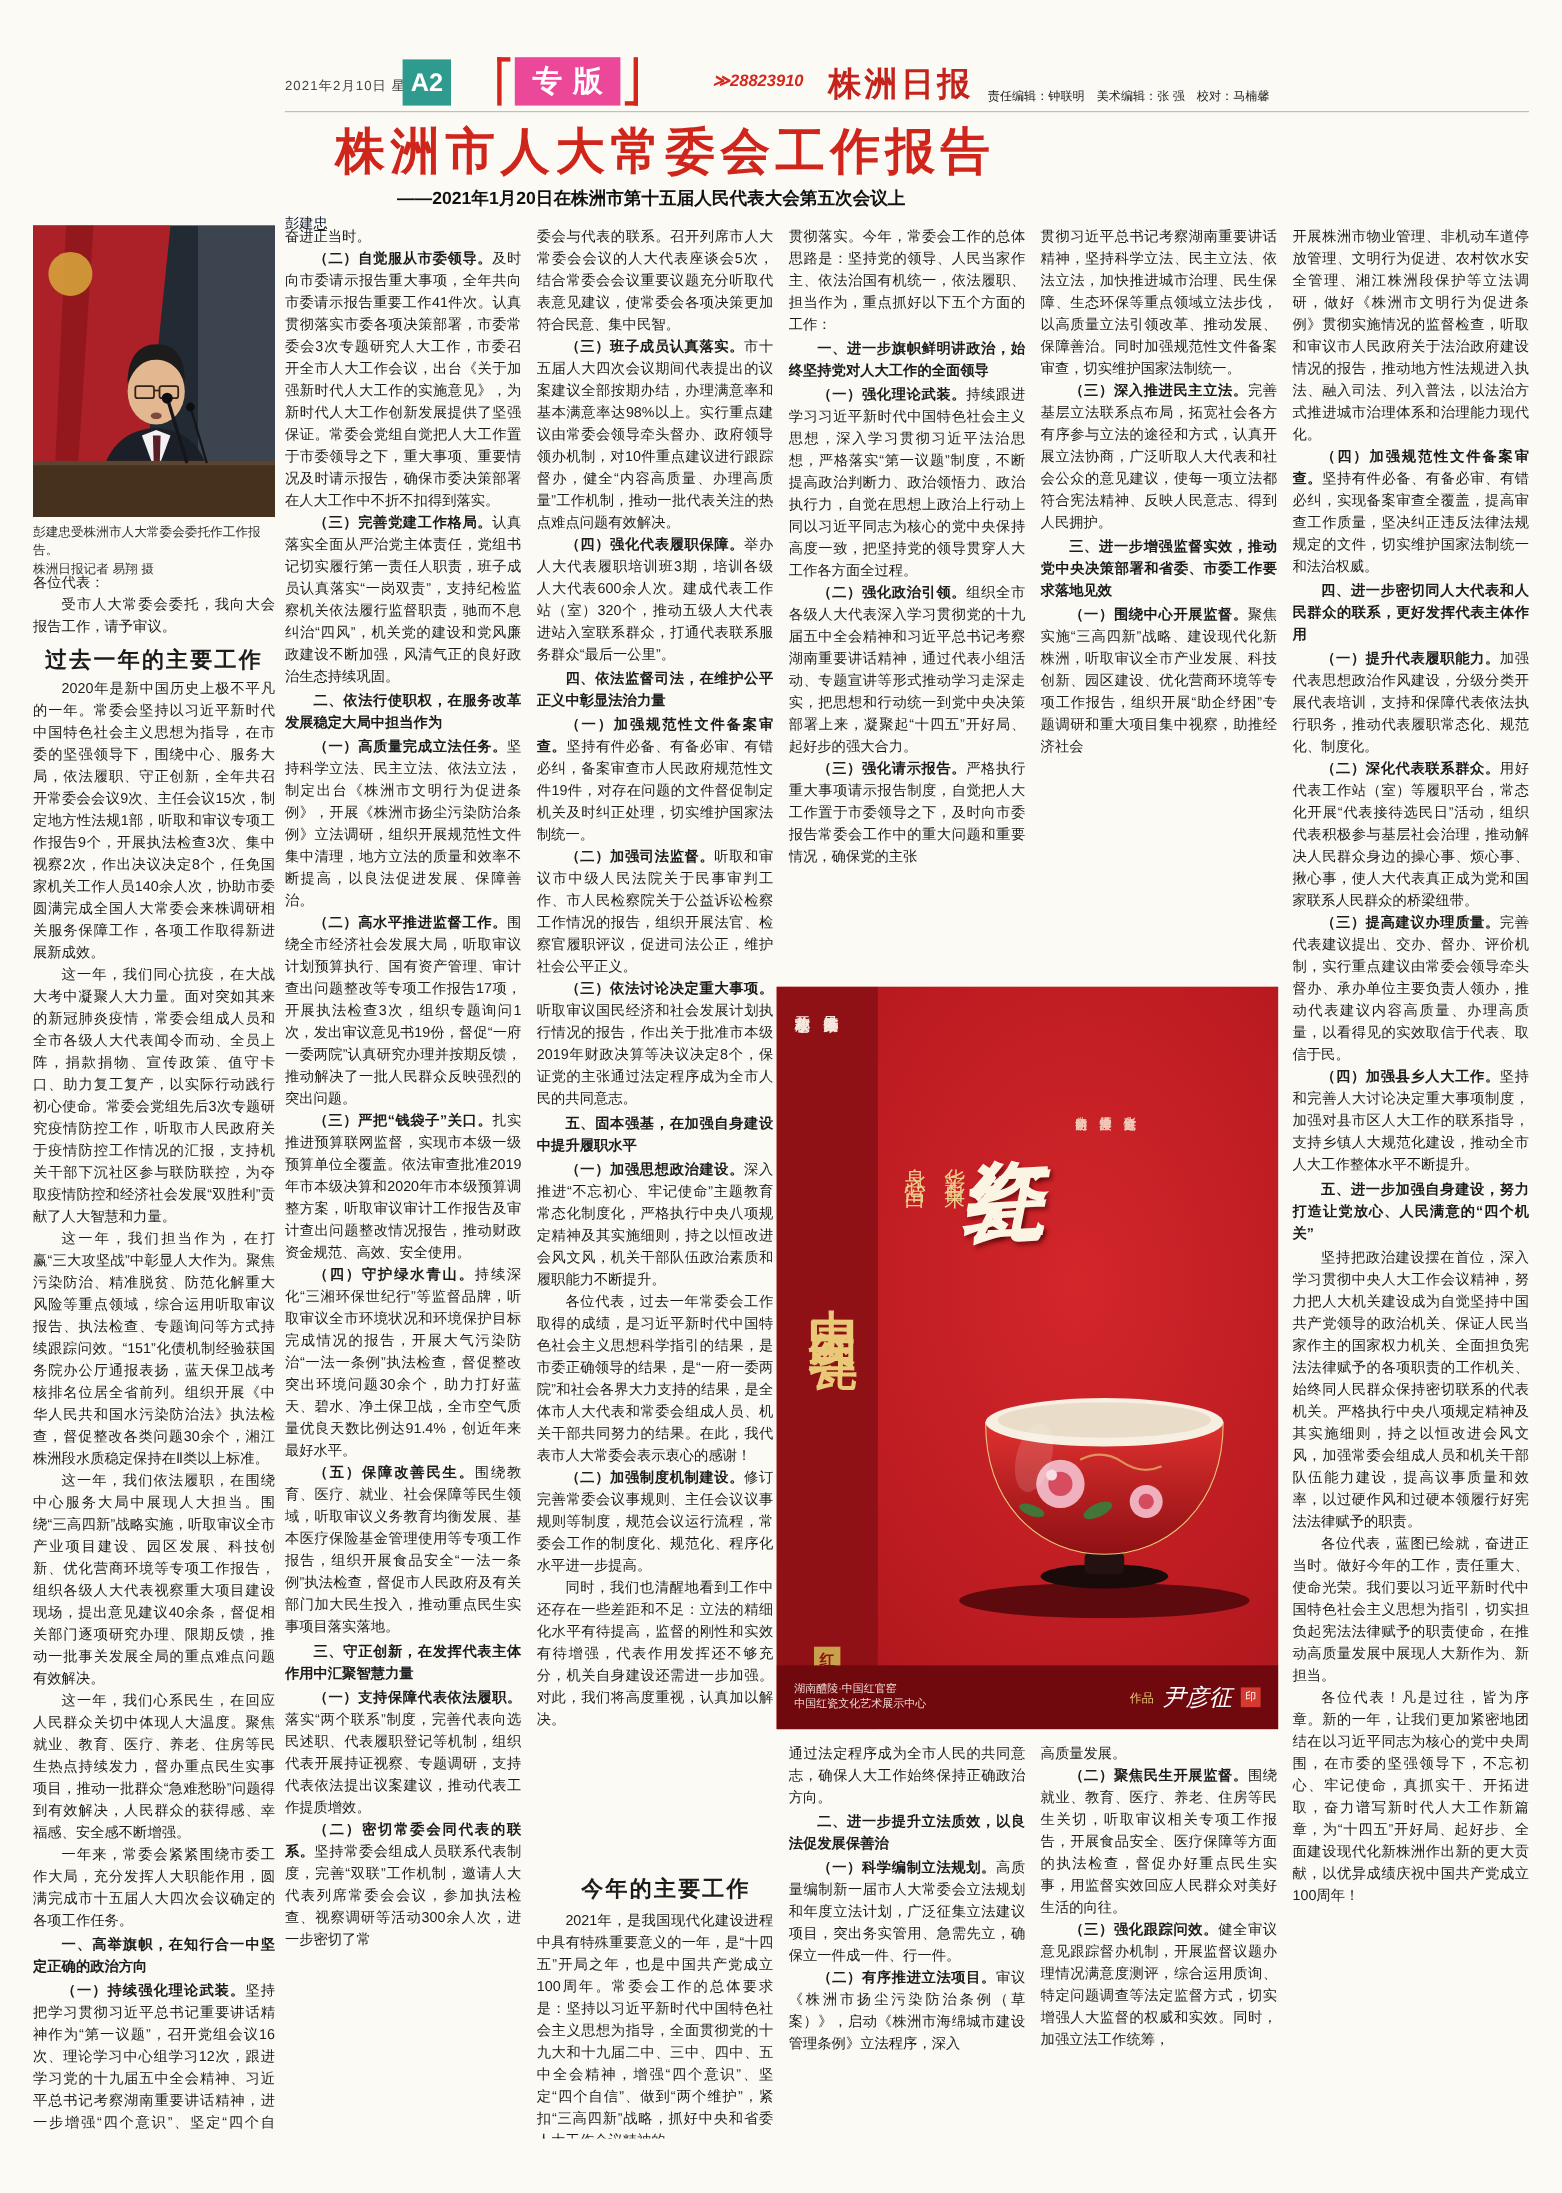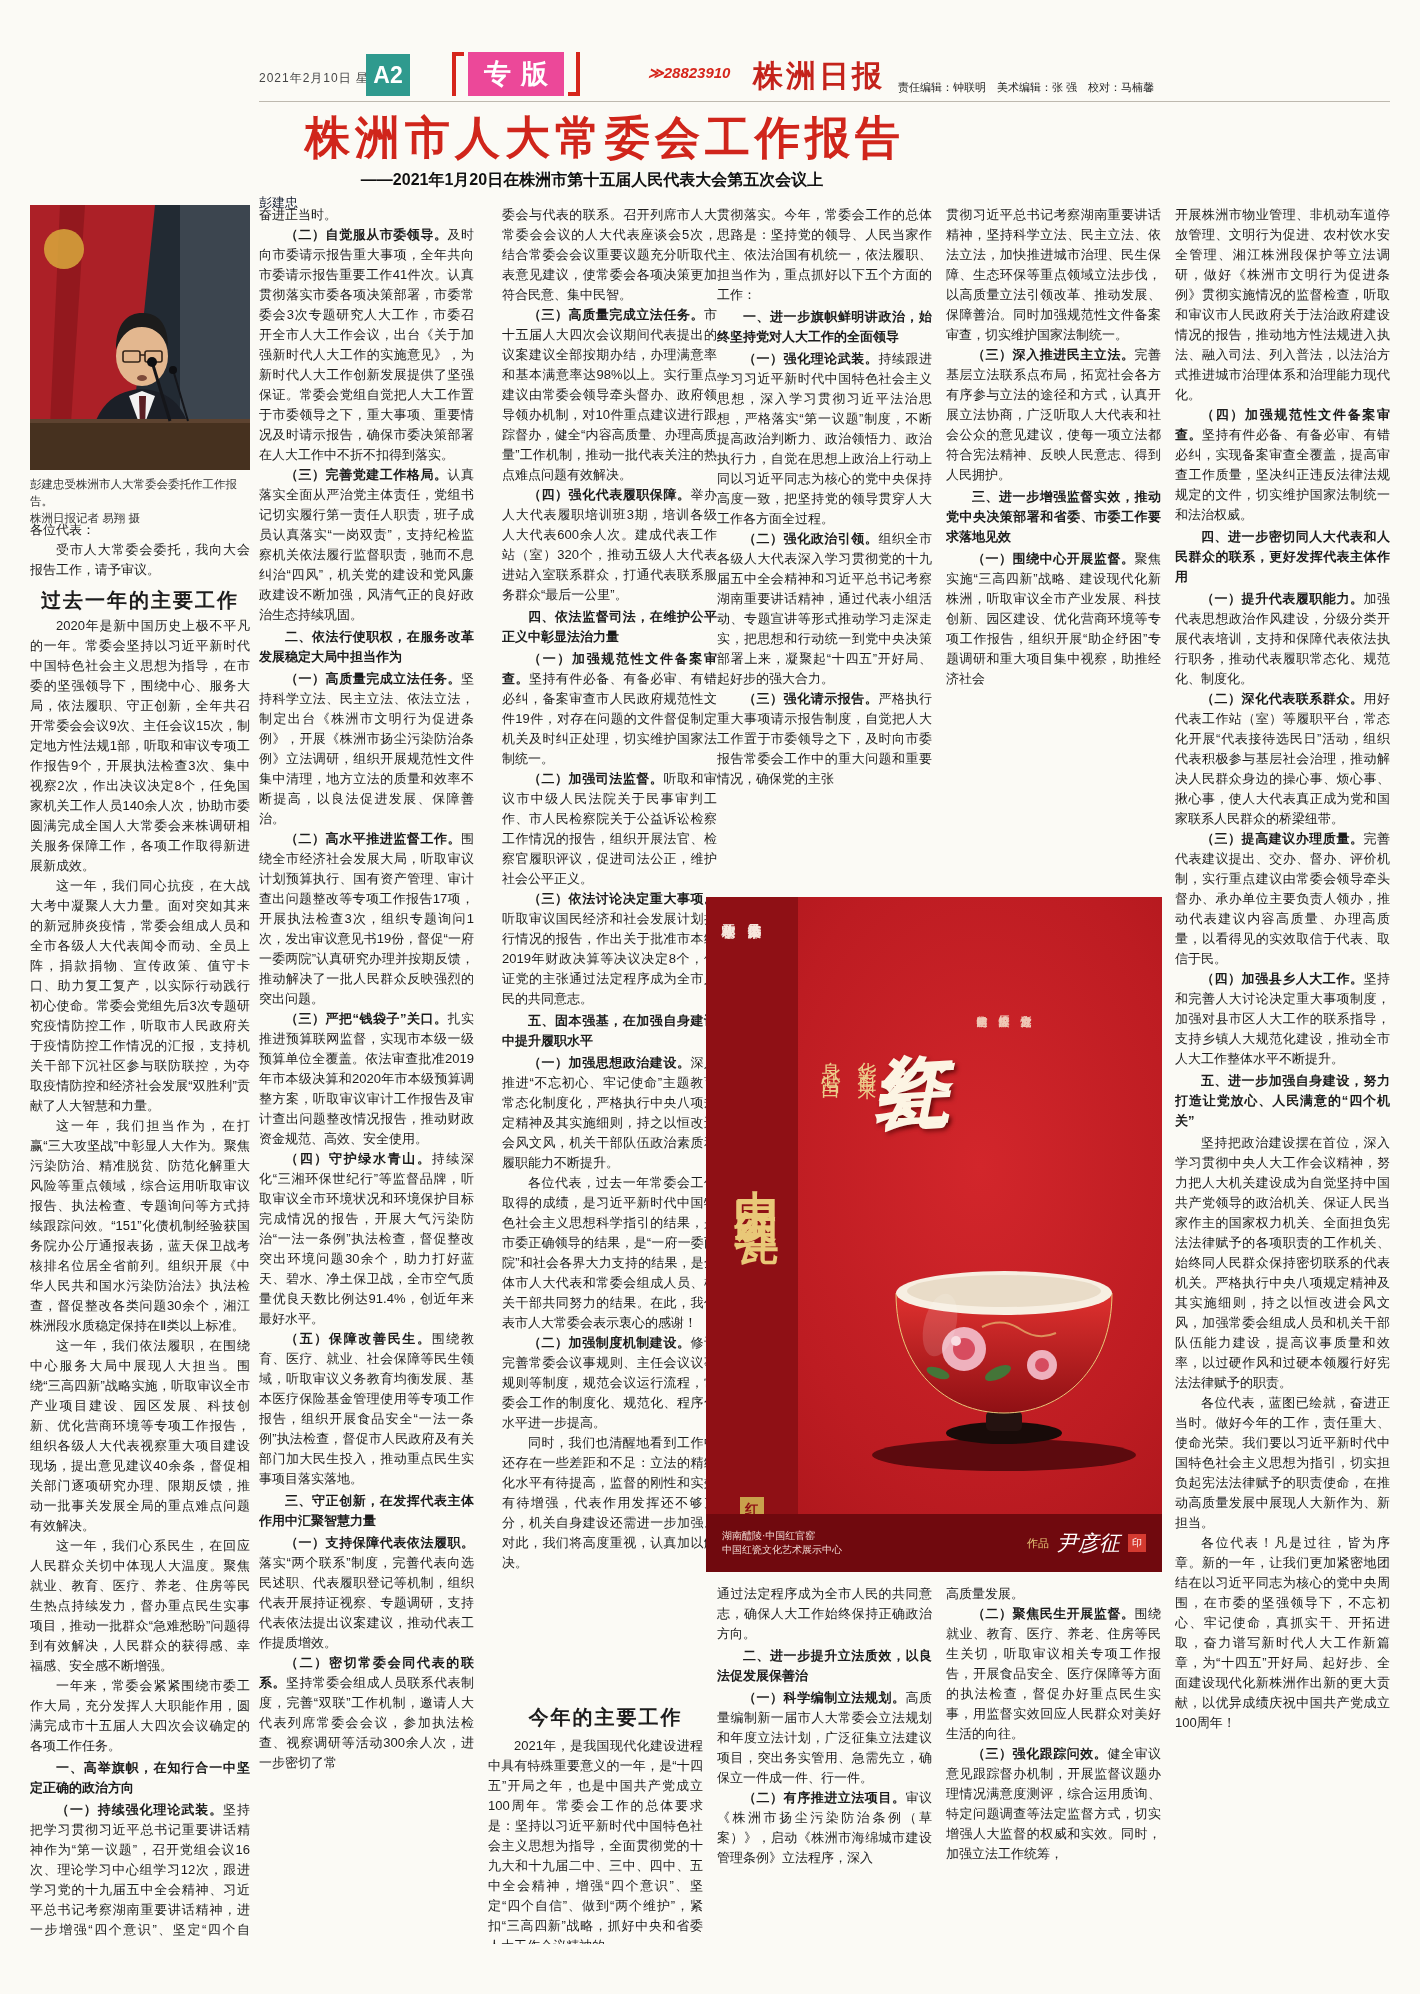--- a/index.html
+++ b/index.html
@@ -141,23 +141,23 @@
       <p><b>（一）高质量完成立法任务。</b>坚持科学立法、民主立法、依法立法，制定出台《株洲市文明行为促进条例》，开展《株洲市扬尘污染防治条例》立法调研，组织开展规范性文件集中清理，地方立法的质量和效率不断提高，以良法促进发展、保障善治。</p>
       <p><b>（二）高水平推进监督工作。</b>围绕全市经济社会发展大局，听取审议计划预算执行、国有资产管理、审计查出问题整改等专项工作报告17项，开展执法检查3次，组织专题询问1次，发出审议意见书19份，督促“一府一委两院”认真研究办理并按期反馈，推动解决了一批人民群众反映强烈的突出问题。</p>
       <p><b>（三）严把“钱袋子”关口。</b>扎实推进预算联网监督，实现市本级一级预算单位全覆盖。依法审查批准2019年市本级决算和2020年市本级预算调整方案，听取审议审计工作报告及审计查出问题整改情况报告，推动财政资金规范、高效、安全使用。</p>
       <p><b>（四）守护绿水青山。</b>持续深化“三湘环保世纪行”等监督品牌，听取审议全市环境状况和环境保护目标完成情况的报告，开展大气污染防治“一法一条例”执法检查，督促整改突出环境问题30余个，助力打好蓝天、碧水、净土保卫战，全市空气质量优良天数比例达91.4%，创近年来最好水平。</p>
       <p><b>（五）保障改善民生。</b>围绕教育、医疗、就业、社会保障等民生领域，听取审议义务教育均衡发展、基本医疗保险基金管理使用等专项工作报告，组织开展食品安全“一法一条例”执法检查，督促市人民政府及有关部门加大民生投入，推动重点民生实事项目落实落地。</p>
       <p class="h">三、守正创新，在发挥代表主体作用中汇聚智慧力量</p>
       <p><b>（一）支持保障代表依法履职。</b>落实“两个联系”制度，完善代表向选民述职、代表履职登记等机制，组织代表开展持证视察、专题调研，支持代表依法提出议案建议，推动代表工作提质增效。</p>
       <p><b>（二）密切常委会同代表的联系。</b>坚持常委会组成人员联系代表制度，完善“双联”工作机制，邀请人大代表列席常委会会议，参加执法检查、视察调研等活动300余人次，进一步密切了常</p>
     </div>
 
-  <div class="abs coltext" style="left:488px;top:205px;width:215px;height:1480px;margin-left:14px;">
+  <div class="abs coltext" style="left:488px;top:205px;width:215px;height:1480px;">
       <p class="cont">委会与代表的联系。召开列席市人大常委会会议的人大代表座谈会5次，结合常委会会议重要议题充分听取代表意见建议，使常委会各项决策更加符合民意、集中民智。</p>
-      <p><b>（三）高质量完成立法任务。</b>市十五届人大四次会议期间代表提出的议案建议全部按期办结，办理满意率和基本满意率达98%以上。实行重点建议由常委会领导牵头督办、政府领导领办机制，对10件重点建议进行跟踪督办，健全“内容高质量、办理高质量”工作机制，推动一批代表关注的热点难点问题有效解决。</p>
+      <p><b>（三）班子成员认真落实。</b>市十五届人大四次会议期间代表提出的议案建议全部按期办结，办理满意率和基本满意率达98%以上。实行重点建议由常委会领导牵头督办、政府领导领办机制，对10件重点建议进行跟踪督办，健全“内容高质量、办理高质量”工作机制，推动一批代表关注的热点难点问题有效解决。</p>
       <p><b>（四）强化代表履职保障。</b>举办人大代表履职培训班3期，培训各级人大代表600余人次。建成代表工作站（室）320个，推动五级人大代表进站入室联系群众，打通代表联系服务群众“最后一公里”。</p>
       <p class="h">四、依法监督司法，在维护公平正义中彰显法治力量</p>
       <p><b>（一）加强规范性文件备案审查。</b>坚持有件必备、有备必审、有错必纠，备案审查市人民政府规范性文件19件，对存在问题的文件督促制定机关及时纠正处理，切实维护国家法制统一。</p>
       <p><b>（二）加强司法监督。</b>听取和审议市中级人民法院关于民事审判工作、市人民检察院关于公益诉讼检察工作情况的报告，组织开展法官、检察官履职评议，促进司法公正，维护社会公平正义。</p>
       <p><b>（三）依法讨论决定重大事项。</b>听取审议国民经济和社会发展计划执行情况的报告，作出关于批准市本级2019年财政决算等决议决定8个，保证党的主张通过法定程序成为全市人民的共同意志。</p>
       <p class="h">五、固本强基，在加强自身建设中提升履职水平</p>
       <p><b>（一）加强思想政治建设。</b>深入推进“不忘初心、牢记使命”主题教育常态化制度化，严格执行中央八项规定精神及其实施细则，持之以恒改进会风文风，机关干部队伍政治素质和履职能力不断提升。</p>
       <p>各位代表，过去一年常委会工作取得的成绩，是习近平新时代中国特色社会主义思想科学指引的结果，是市委正确领导的结果，是“一府一委两院”和社会各界大力支持的结果，是全体市人大代表和常委会组成人员、机关干部共同努力的结果。在此，我代表市人大常委会表示衷心的感谢！</p>
       <p><b>（二）加强制度机制建设。</b>修订完善常委会议事规则、主任会议议事规则等制度，规范会议运行流程，常委会工作的制度化、规范化、程序化水平进一步提高。</p>
       <p>同时，我们也清醒地看到工作中还存在一些差距和不足：立法的精细化水平有待提高，监督的刚性和实效有待增强，代表作用发挥还不够充分，机关自身建设还需进一步加强。对此，我们将高度重视，认真加以解决。</p>

